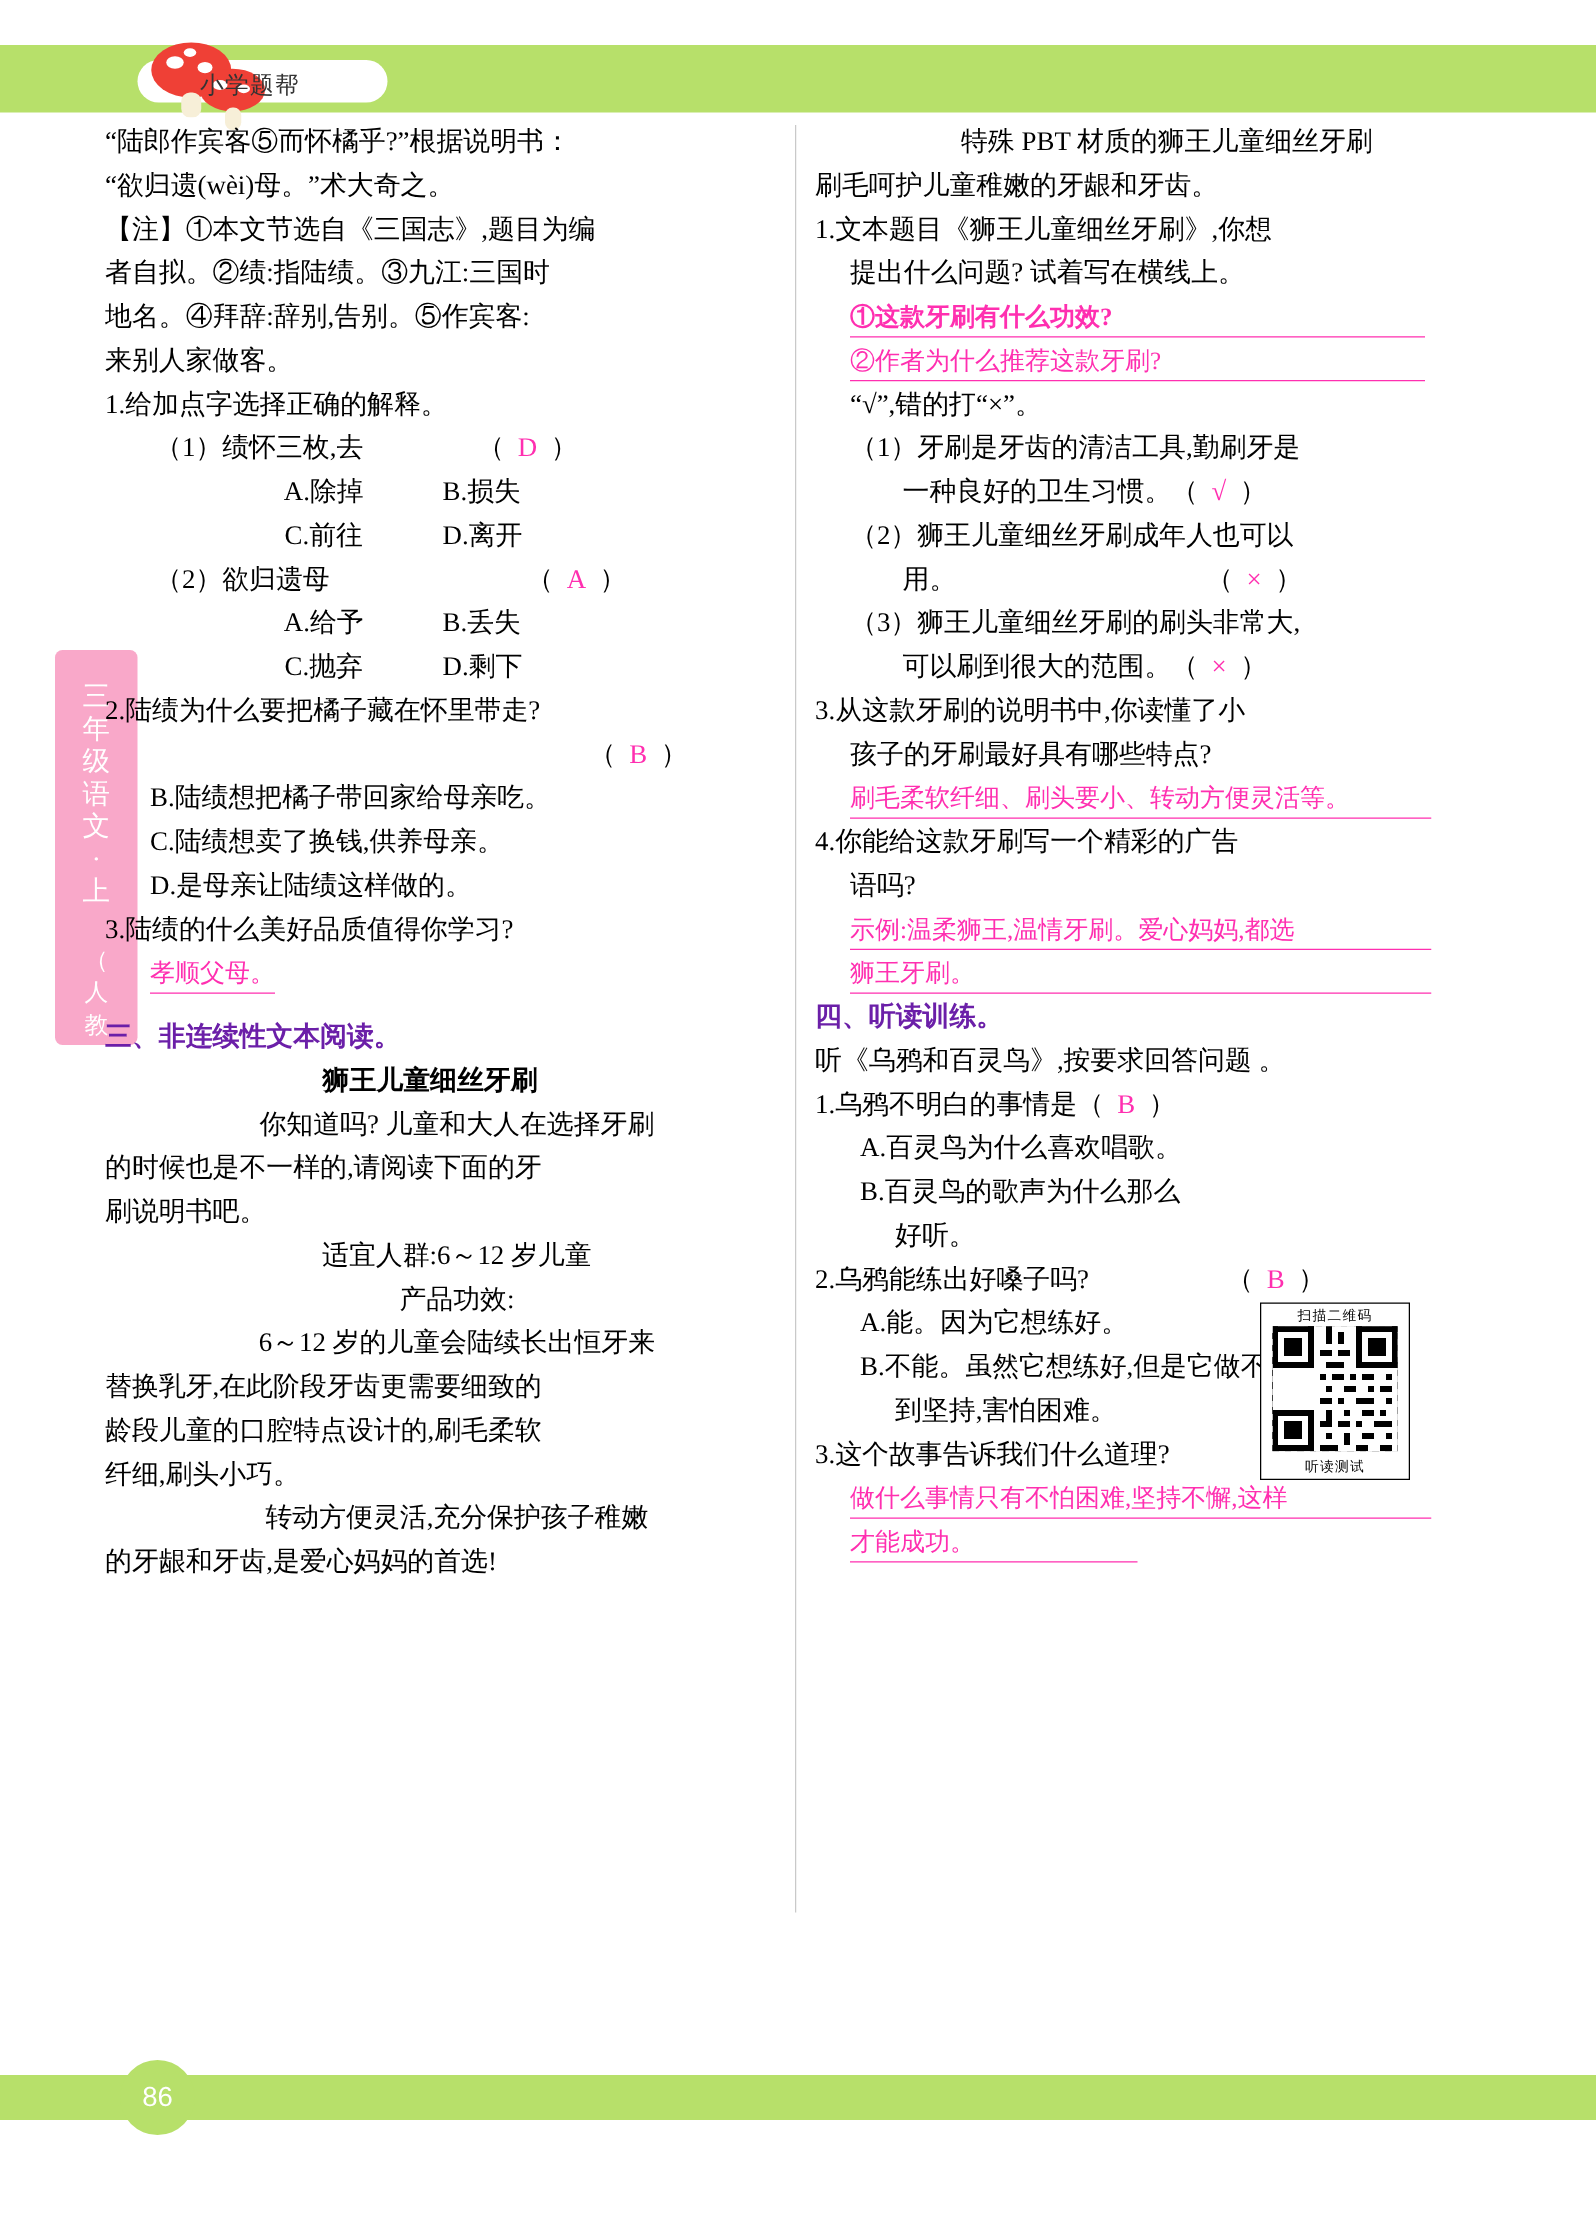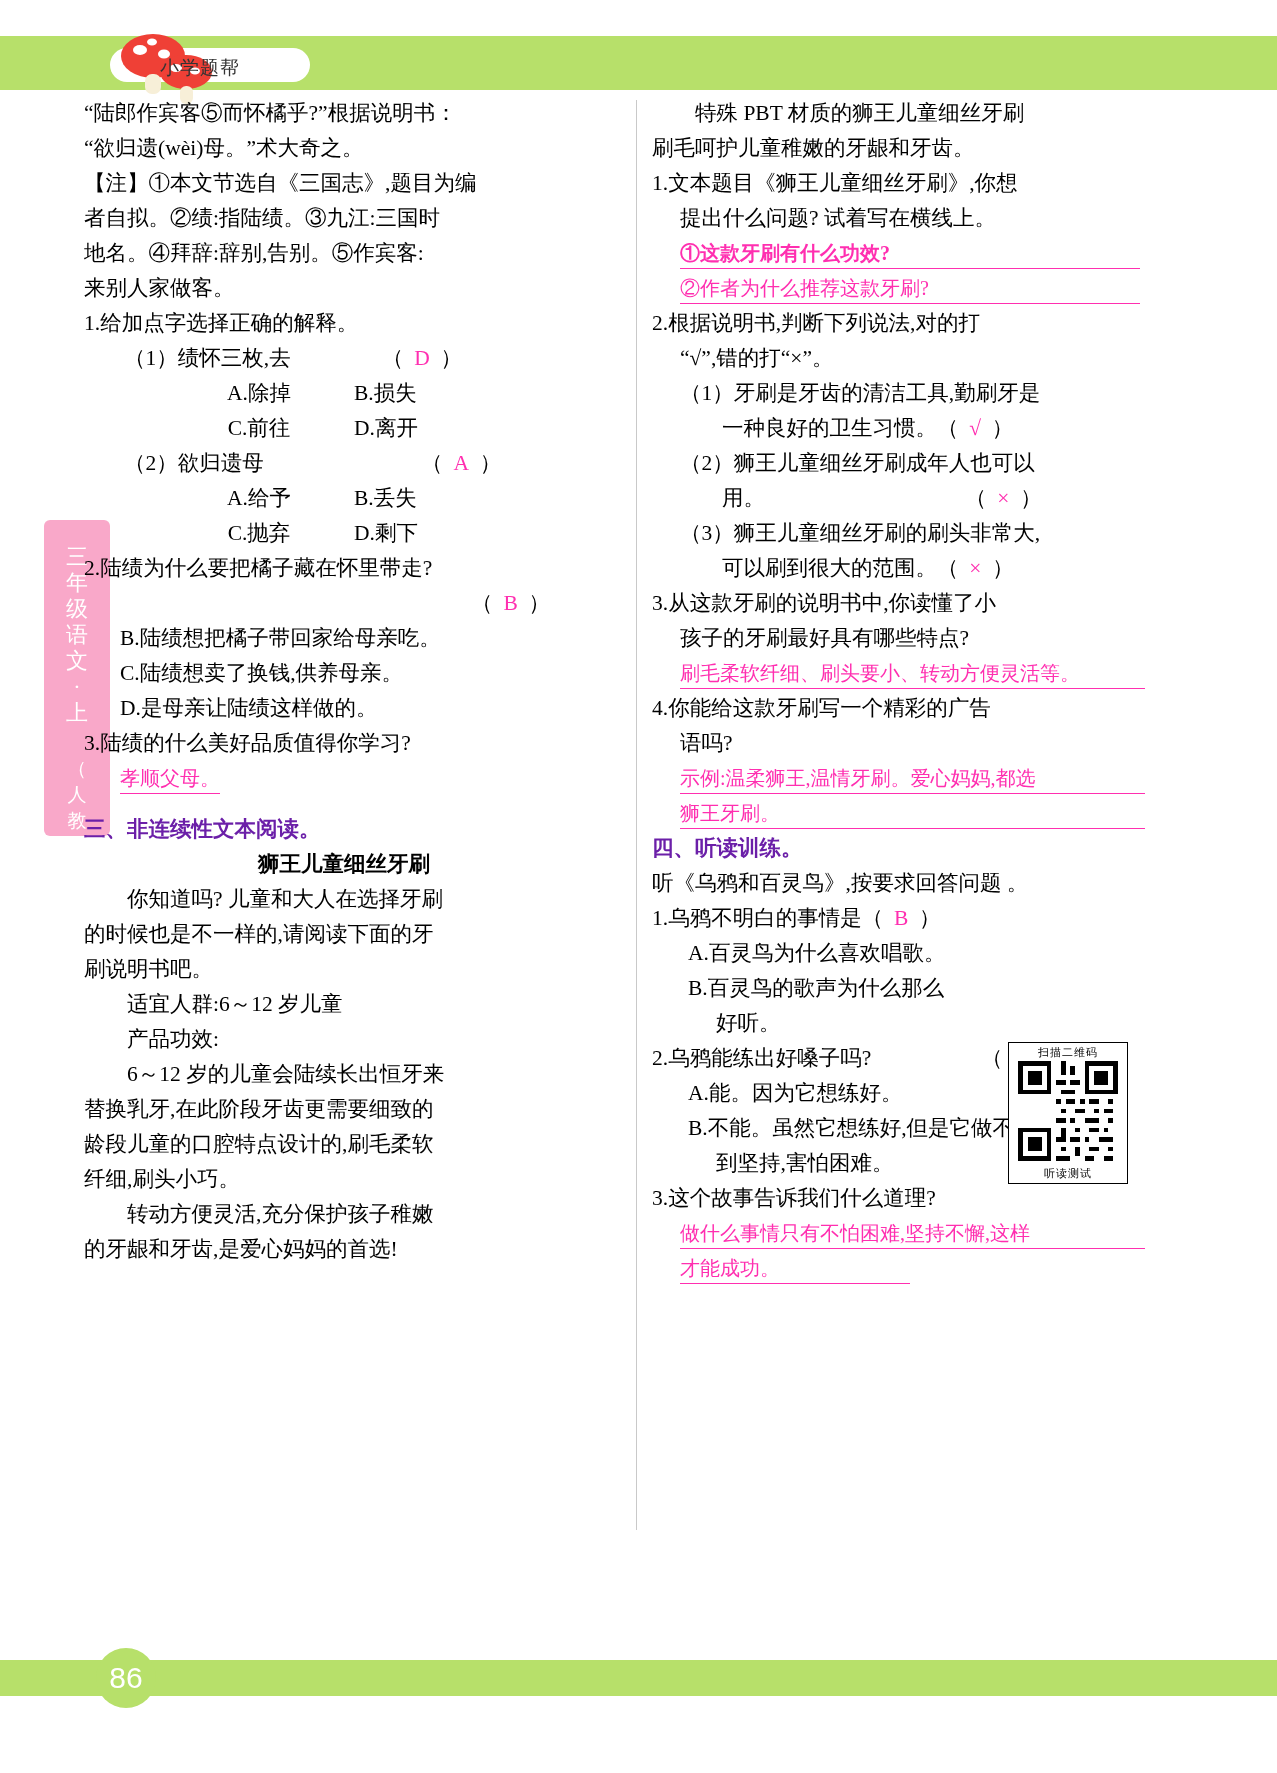--- a/index.html
+++ b/index.html
@@ -45,21 +45,21 @@
     position:absolute;left:636px;top:100px;width:1px;height:1430px;
     background:#c9c9c9;
   }
   .col{
     position:absolute;top:0;width:520px;
     font-size:21.5px;line-height:35px;color:#000;
   }
   .colL{left:0;}
   .colR{left:568px;}
   p{margin:0;}
-  .ind1{text-indent:2em;}
+  .ind1{text-indent:2em;text-align:center;}
   .ctr{text-align:center;}
   .bold{font-weight:bold;}
   .ans{color:#ff2fb0;font-family:"Liberation Serif", serif;}
   .ansline{
     color:#ff2fb0;border-bottom:1.5px solid #ff2fb0;display:inline-block;
     line-height:30px;
   }
   .answrite{color:#ff2fb0;font-size:20px;}
   .sec{color:#6b1fa8;font-weight:bold;}
   .opt{display:inline-block;text-align:center;}
@@ -78,21 +78,21 @@
       repeating-linear-gradient(0deg,#000 0 5px,#fff 5px 10px);
     background-blend-mode:difference;
   }
   .qrb{position:absolute;left:0;bottom:2px;width:118px;text-align:center;font-size:11px;letter-spacing:1px;}
   
   .footbar{
     position:absolute;left:0;top:1660px;width:1277px;height:36px;background:#b7e06a;
   }
   .pagenum{
     position:absolute;left:96px;top:1648px;width:60px;height:60px;border-radius:50%;
-    background:#b7e06a;color:#fff;font-size:30px;text-align:center;line-height:60px;
+    background:#b7e06a;color:#fff;font-size:22px;text-align:center;line-height:60px;
     font-family:"Liberation Sans", sans-serif;
   }
 </style>
 </head>
 <body>
 
 <div class="topbar"></div>
 <div class="brand-pill"></div>
 <svg class="mushroom" style="left:118px;top:30px;" width="70" height="64" viewBox="0 0 70 64">
   <ellipse cx="35" cy="26" rx="32" ry="22" fill="#ef4036"></ellipse>
@@ -181,21 +181,20 @@
 
     <p>1.文本题目《狮王儿童细丝牙刷》,你想</p>
     <p style="padding-left:28px;">提出什么问题? 试着写在横线上。</p>
     <p style="padding-left:28px;font-weight:bold;">
       <span class="ansline answrite" style="width:460px;">①这款牙刷有什么功效?</span>
     </p>
     <p style="padding-left:28px;">
       <span class="ansline answrite" style="width:460px;">②作者为什么推荐这款牙刷?</span>
     </p>
 
-    <p>2.根据说明书,判断下列说法,对的打</p>
     <p style="padding-left:28px;">“√”,错的打“×”。</p>
     <p style="padding-left:28px;">（1）牙刷是牙齿的清洁工具,勤刷牙是</p>
     <p style="padding-left:70px;">
       <span>一种良好的卫生习惯。</span>（&nbsp;&nbsp;<span class="ans">√</span>&nbsp;&nbsp;）
     </p>
     <p style="padding-left:28px;">（2）狮王儿童细丝牙刷成年人也可以</p>
     <p style="padding-left:70px;">
       <span>用。</span><span class="brk" style="width:200px;"></span>（&nbsp;&nbsp;<span class="ans">×</span>&nbsp;&nbsp;）
     </p>
     <p style="padding-left:28px;">（3）狮王儿童细丝牙刷的刷头非常大,</p>

